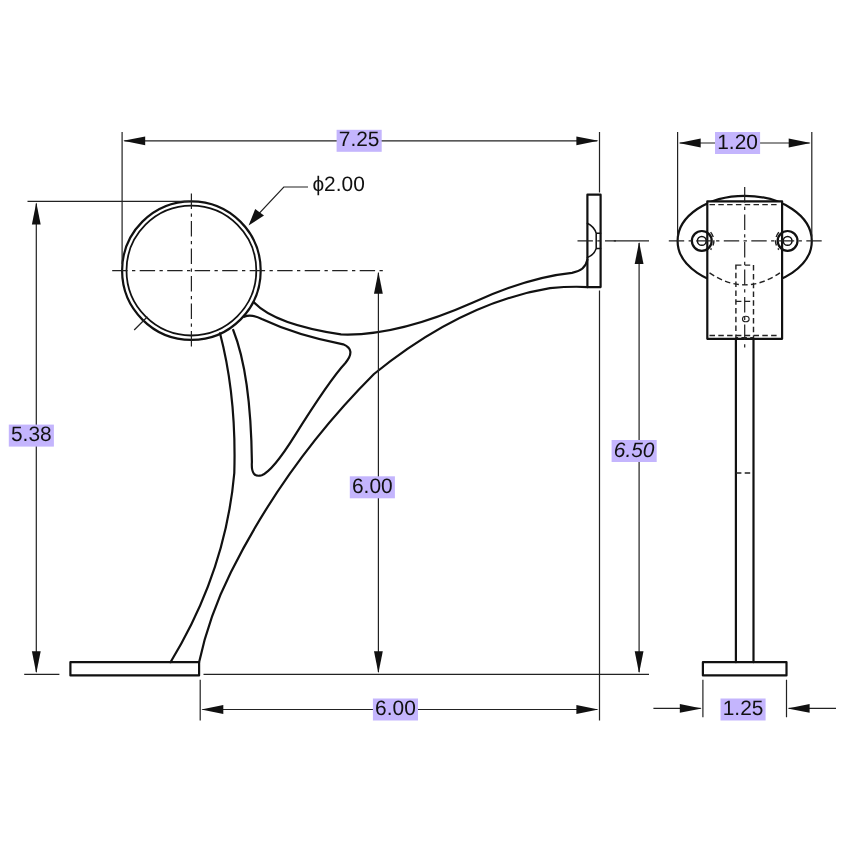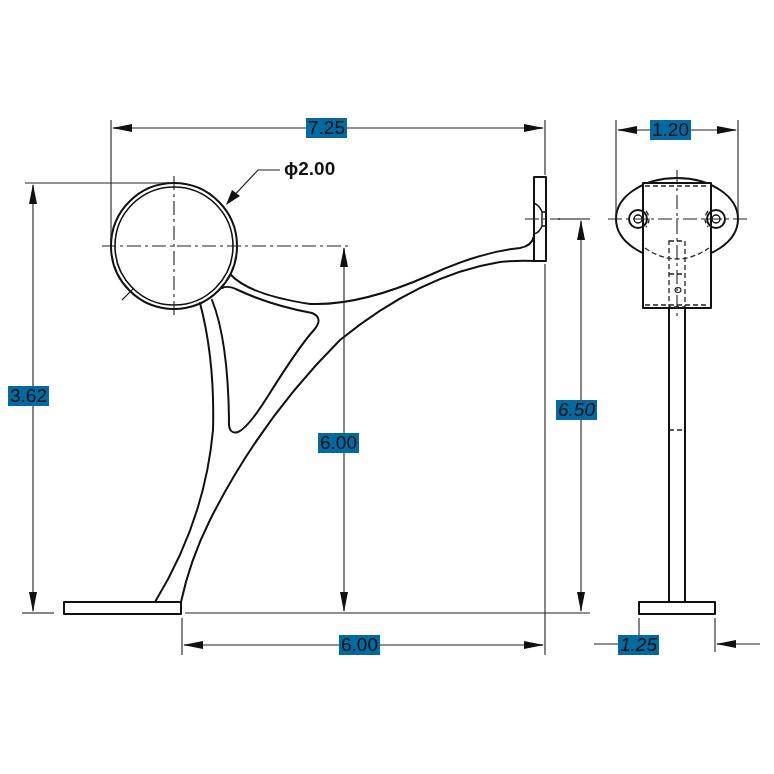--- a/index.html
+++ b/index.html
@@ -3,21 +3,21 @@
 <meta charset="utf-8">
 <style>
   html, body { margin:0; padding:0; background:#ffffff; }
   body { width:774px; height:774px; position:relative; overflow:hidden; font-family:"Liberation Sans", sans-serif; }
   svg { position:absolute; left:0; top:0; }
   .part { fill:none; stroke:#111; stroke-width:2; stroke-linejoin:round; stroke-linecap:round; }
   .thin { fill:none; stroke:#222; stroke-width:1.1; }
   .center { fill:none; stroke:#222; stroke-width:1.1; stroke-dasharray:14 4 3 4; }
   .hidden { fill:none; stroke:#222; stroke-width:1.3; stroke-dasharray:5 3; }
   .arrow { fill:#111; stroke:none; }
-  .dim-label { position:absolute; font-size:19px; color:#111; background:#0369a1; padding:0 2px; line-height:20px; white-space:nowrap; }
+  .dim-label { position:absolute; font-size:19px; color:#111; background:#c4b5fd; padding:0 2px; line-height:20px; white-space:nowrap; }
 </style>
 </head>
 <body>
 
 <svg width="774" height="774" viewBox="0 0 774 774">
 
   <g>
 
     <circle class="part" cx="174" cy="246" r="63"></circle>
     <circle class="part" cx="174" cy="246" r="59" style="stroke-width:1.6"></circle>
@@ -113,19 +113,19 @@
     <line class="thin" x1="639" y1="618" x2="639" y2="652"></line>
     <line class="thin" x1="715" y1="618" x2="715" y2="652"></line>
     <line class="thin" x1="594" y1="644" x2="637" y2="644"></line>
     <line class="thin" x1="717" y1="644" x2="760" y2="644"></line>
     <polygon class="arrow" points="638,644 618,640 618,648"></polygon>
     <polygon class="arrow" points="716,644 736,640 736,648"></polygon>
   </g>
 </svg>
 
 <div class="dim-label" style="left:306px;top:118px;">7.25</div>
-<div class="dim-label" style="left:282px;top:159px;background:transparent;font-weight:bold;">ϕ2.00</div>
-<div class="dim-label" style="left:8px;top:386px;">3.62</div>
+<div class="dim-label" style="left:282px;top:159px;background:transparent;">ϕ2.00</div>
+<div class="dim-label" style="left:8px;top:386px;">5.38</div>
 <div class="dim-label" style="left:318px;top:433px;">6.00</div>
 <div class="dim-label" style="left:556px;top:400px;font-style:italic;">6.50</div>
 <div class="dim-label" style="left:339px;top:635px;">6.00</div>
 <div class="dim-label" style="left:650px;top:120px;">1.20</div>
-<div class="dim-label" style="left:618px;top:635px;font-style:italic;">1.25</div>
+<div class="dim-label" style="left:655px;top:635px;">1.25</div>
 
 </body></html>

